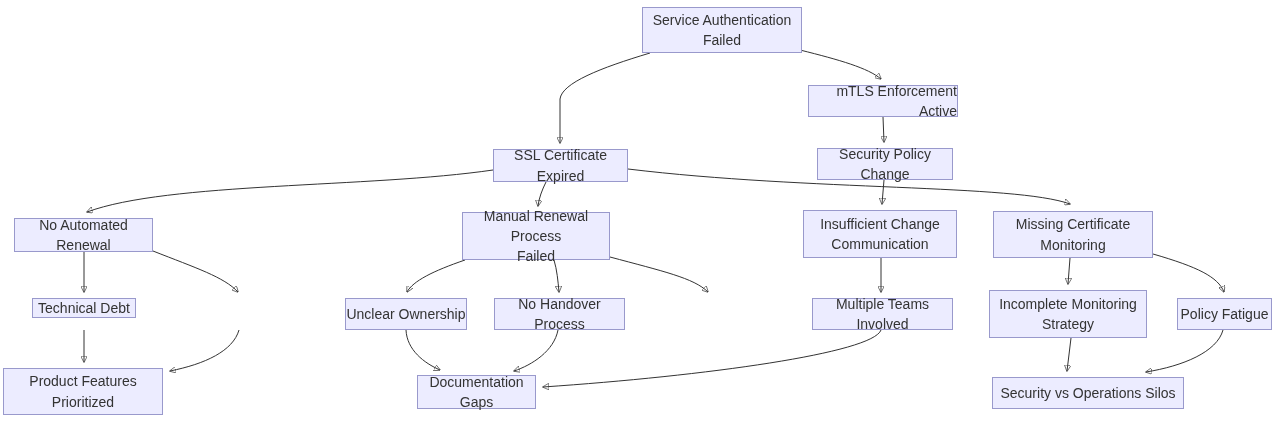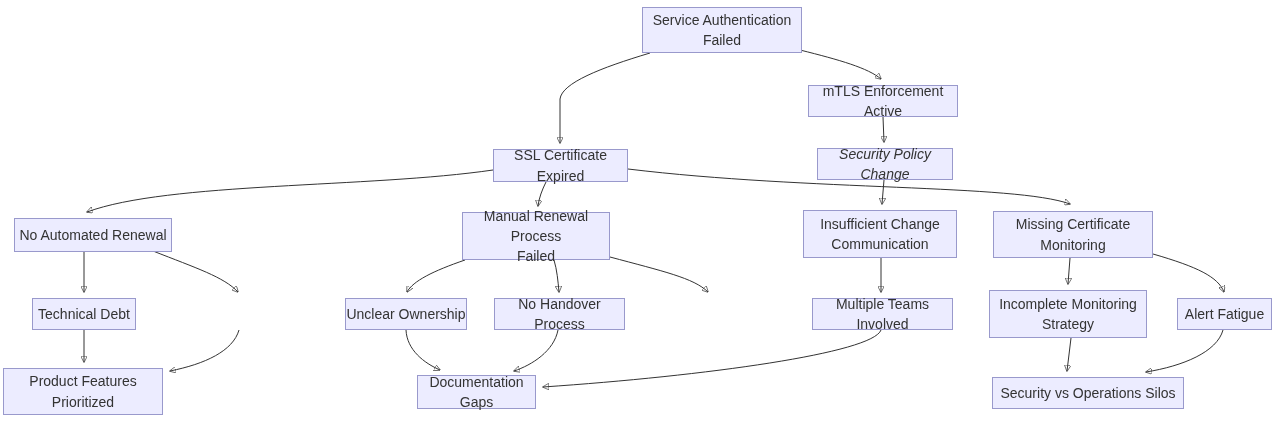--- a/index.html
+++ b/index.html
@@ -33,28 +33,28 @@
     text-align: center;
     background: var(--node-fill, #ECECFF);
     border: 1px solid var(--node-border, #9999cc);
     color: var(--text, #333333);
     font-size: 14px;
     line-height: 1.45;
     white-space: pre-line;
   }
   
   .n0  { left: 642px;  top: 7px;   width: 160px; height: 46px; }
-  .n1  { left: 808px;  top: 85px;  width: 150px; height: 32px; }
+  .n1  { left: 808px;  top: 85px;  width: 150px; height: 32px; text-align: right; }
   .n2  { left: 493px;  top: 149px; width: 135px; height: 33px; }
-  .n3  { left: 817px;  top: 148px; width: 136px; height: 32px; font-style: italic; }
-  .n4  { left: 14px;   top: 218px; width: 158px; height: 34px; }
+  .n3  { left: 817px;  top: 148px; width: 136px; height: 32px; }
+  .n4  { left: 14px;   top: 218px; width: 139px; height: 34px; }
   .n5  { left: 462px;  top: 212px; width: 148px; height: 48px; }
   .n6  { left: 803px;  top: 210px; width: 154px; height: 48px; }
   .n7  { left: 993px;  top: 211px; width: 160px; height: 47px; }
-  .n8  { left: 32px;   top: 298px; width: 104px; height: 32px; }
+  .n8  { left: 32px;   top: 298px; width: 104px; height: 20px; }
   .n9  { left: 163px;  top: 298px; width: 154px; height: 32px; }
   .n10 { left: 345px;  top: 298px; width: 122px; height: 32px; }
   .n11 { left: 494px;  top: 298px; width: 131px; height: 32px; }
   .n12 { left: 652px;  top: 298px; width: 120px; height: 32px; }
   .n13 { left: 812px;  top: 298px; width: 141px; height: 32px; }
   .n14 { left: 989px;  top: 290px; width: 158px; height: 48px; }
   .n15 { left: 1177px; top: 298px; width: 95px;  height: 32px; }
   .n16 { left: 3px;    top: 368px; width: 160px; height: 47px; }
   .n17 { left: 417px;  top: 375px; width: 119px; height: 34px; }
   .n18 { left: 992px;  top: 377px; width: 192px; height: 32px; }
@@ -105,19 +105,19 @@
   <div class="node n7">Missing Certificate
 Monitoring</div>
   <div class="node n6">Insufficient Change
 Communication</div>
   <div class="node n8">Technical Debt</div>
   <div class="node n11">No Handover Process</div>
   <div class="node n10">Unclear Ownership</div>
   <div class="node n13">Multiple Teams Involved</div>
   <div class="node n14">Incomplete Monitoring
 Strategy</div>
-  <div class="node n15">Alert Fatigue</div>
+  <div class="node n15">Policy Fatigue</div>
   <div class="node n16">Product Features
 Prioritized</div>
   <div class="node n17">Documentation Gaps</div>
   <div class="node n18">Security vs Operations Silos</div>
 
 </div>
 
 </body></html>

